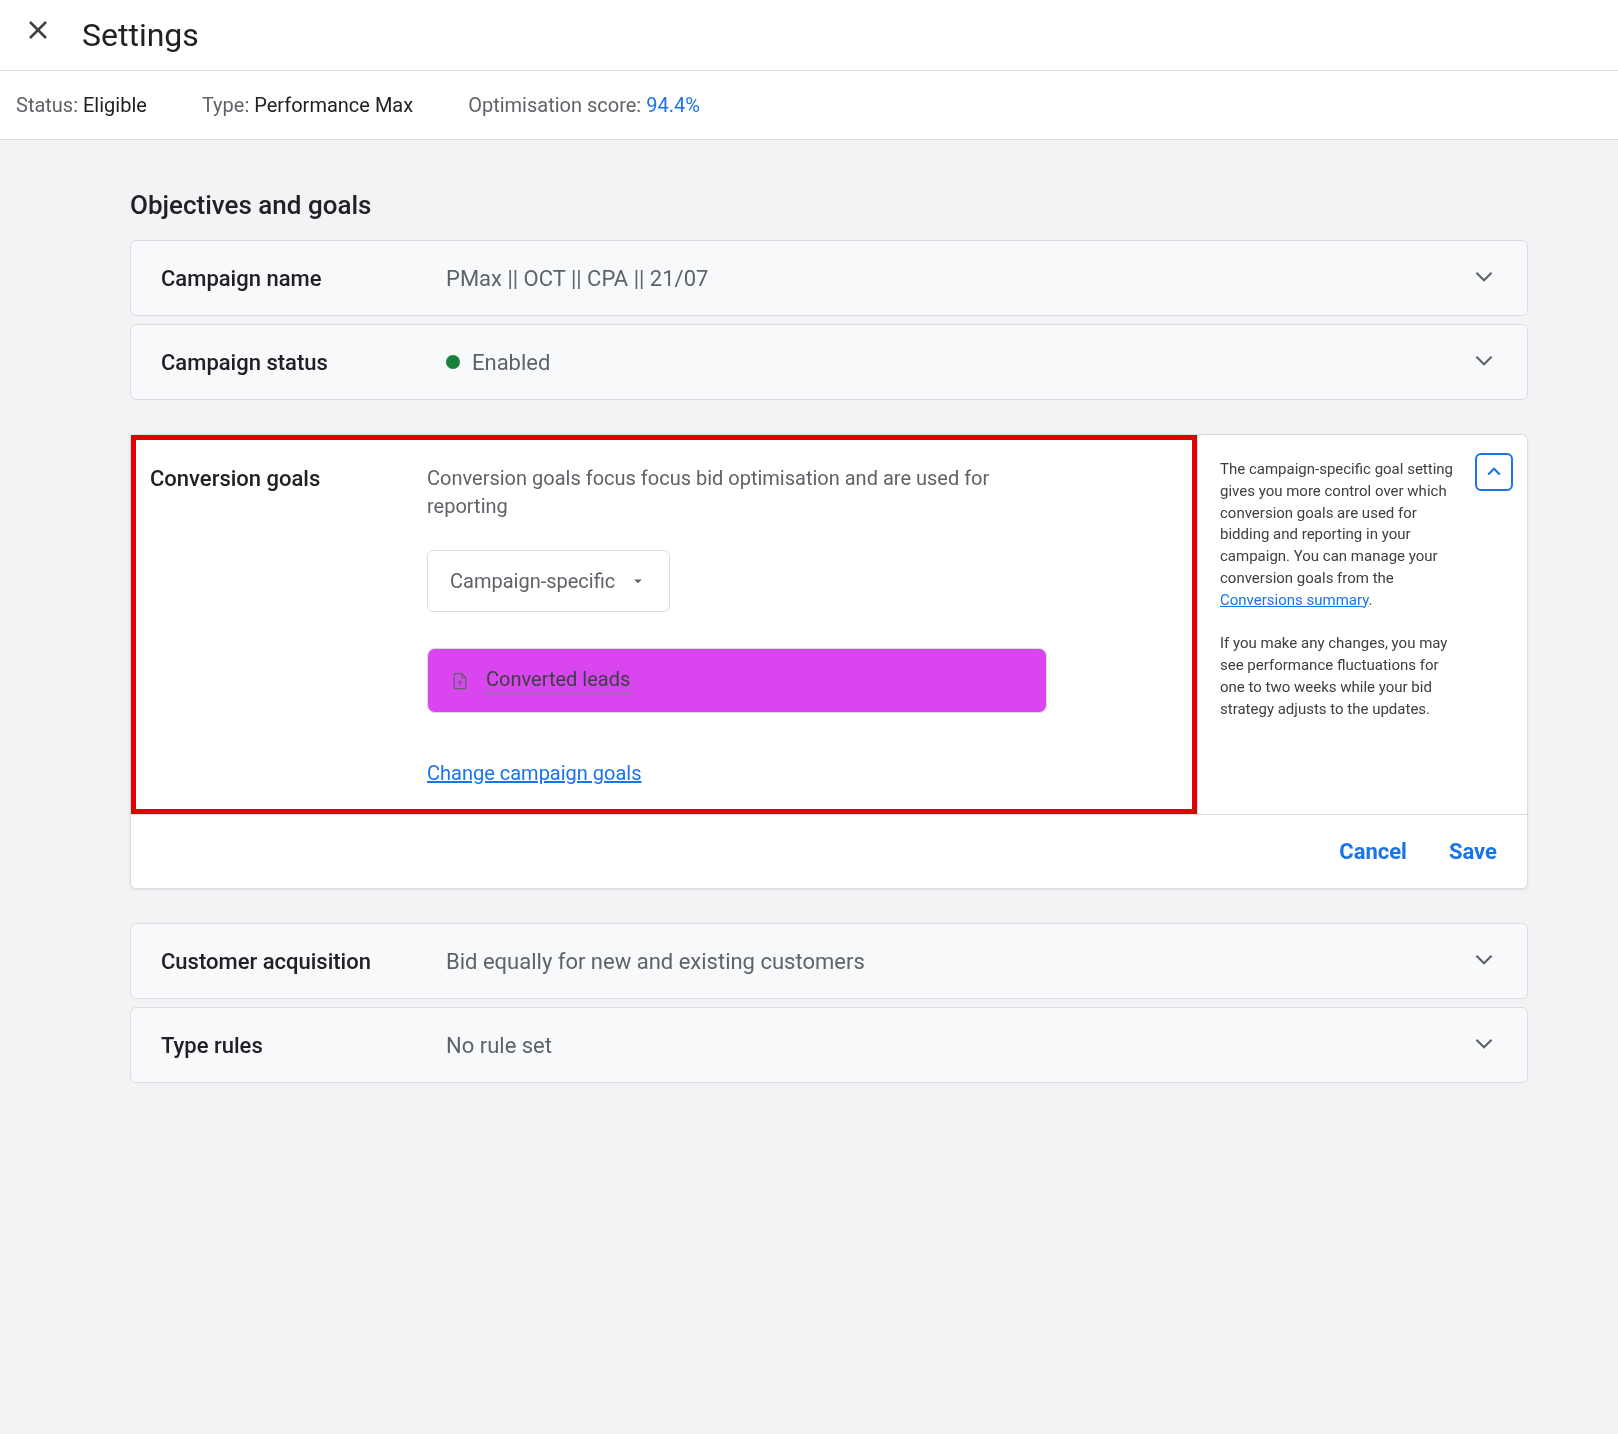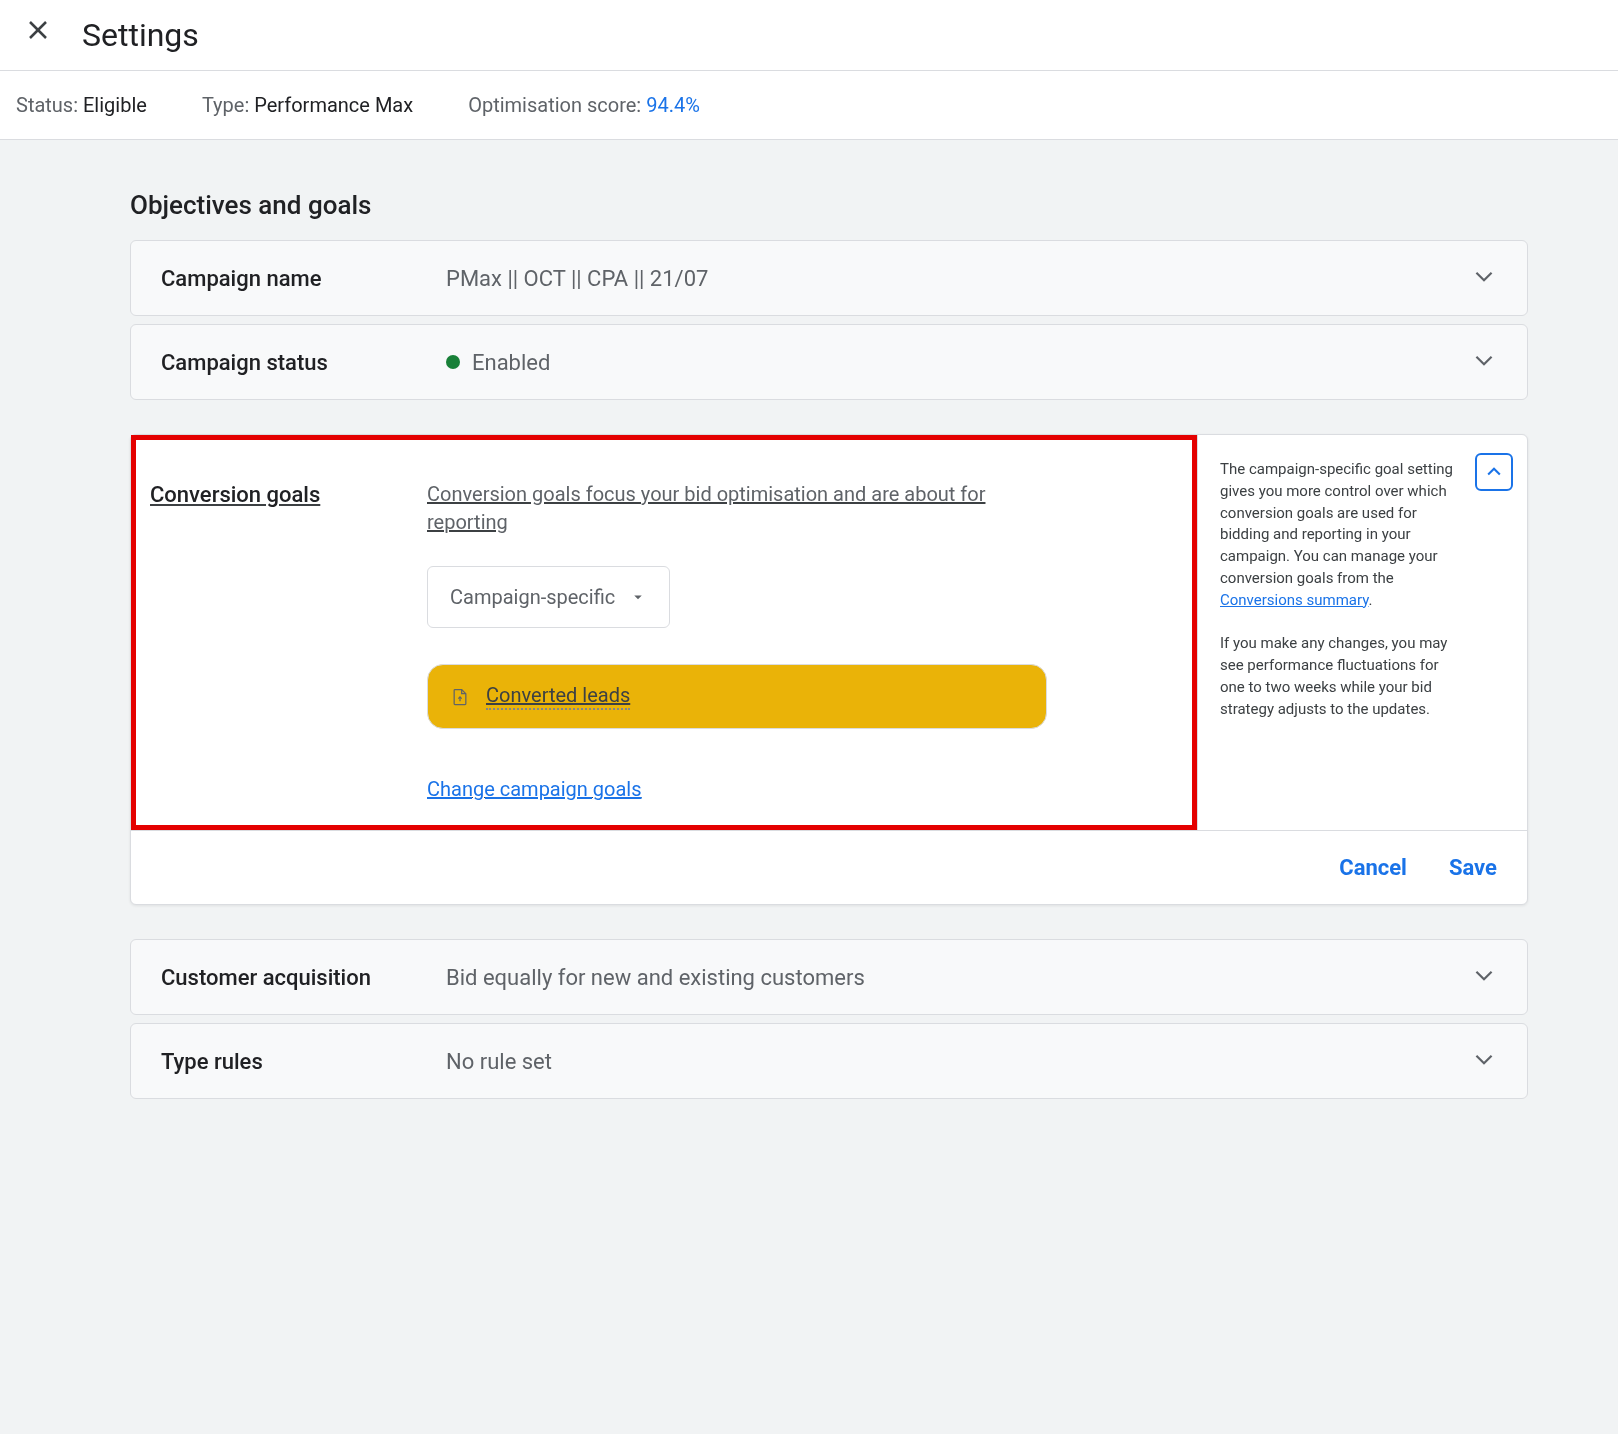--- a/index.html
+++ b/index.html
@@ -86,22 +86,21 @@
     box-shadow: 0 1px 3px rgba(0,0,0,0.08);
   }
   .exp-body {
     display: flex;
     padding: 0;
   }
   .redbox {
     border: 5px solid #e40000;
     display: flex;
     flex: 1;
-    padding: 40px 22px 24px 14px;
-    text-decoration: underline;
+    padding: 24px 22px 24px 14px;
   }
   .exp-left-label {
     width: 277px;
     font-size: 22px;
     color: #202124;
     font-weight: 500;
     padding-top: 2px;
     flex-shrink: 0;
   }
   .exp-mid {
@@ -123,28 +122,28 @@
     font-size: 20px;
     color: #5f6368;
     gap: 14px;
     cursor: pointer;
     background: #fff;
     margin-bottom: 36px;
   }
   .dropdown svg { width: 18px; height: 18px; fill: #5f6368; }
   .goal-box {
     border: 1px solid #dadce0;
-    border-radius: 16px;
+    border-radius: 8px;
     padding: 18px 22px;
     display: flex;
     align-items: center;
     gap: 16px;
     max-width: 620px;
     margin-bottom: 48px;
-    background: #eab308;
+    background: #d946ef;
   }
   .goal-box svg { width: 20px; height: 20px; stroke: #5f6368; stroke-width: 1.5; fill: none; }
   .goal-txt {
     font-size: 20px;
     color: #3c4043;
     border-bottom: 2px dotted #80868b;
     padding-bottom: 1px;
   }
   .link {
     color: #1a73e8;
@@ -239,21 +238,21 @@
     <div class="chev"><svg viewBox="0 0 24 24">
           <polyline points="5 9 12 16 19 9"></polyline>
         </svg></div>
   </div>
 
   <div class="expanded">
     <div class="exp-body">
       <div class="redbox">
         <div class="exp-left-label">Conversion goals</div>
         <div class="exp-mid">
-          <div class="exp-desc">Conversion goals focus your bid optimisation and are about for reporting</div>
+          <div class="exp-desc">Conversion goals focus focus bid optimisation and are used for reporting</div>
           <div class="dropdown">
             <span>Campaign-specific</span>
             <svg viewBox="0 0 24 24">
                 <path d="M7 10l5 5 5-5z"></path>
               </svg>
           </div>
           <br>
           <div class="goal-box">
             <svg viewBox="0 0 24 24">
                 <path d="M14 3H6a1 1 0 0 0-1 1v16a1 1 0 0 0 1 1h12a1 1 0 0 0 1-1V8l-5-5z"></path>

